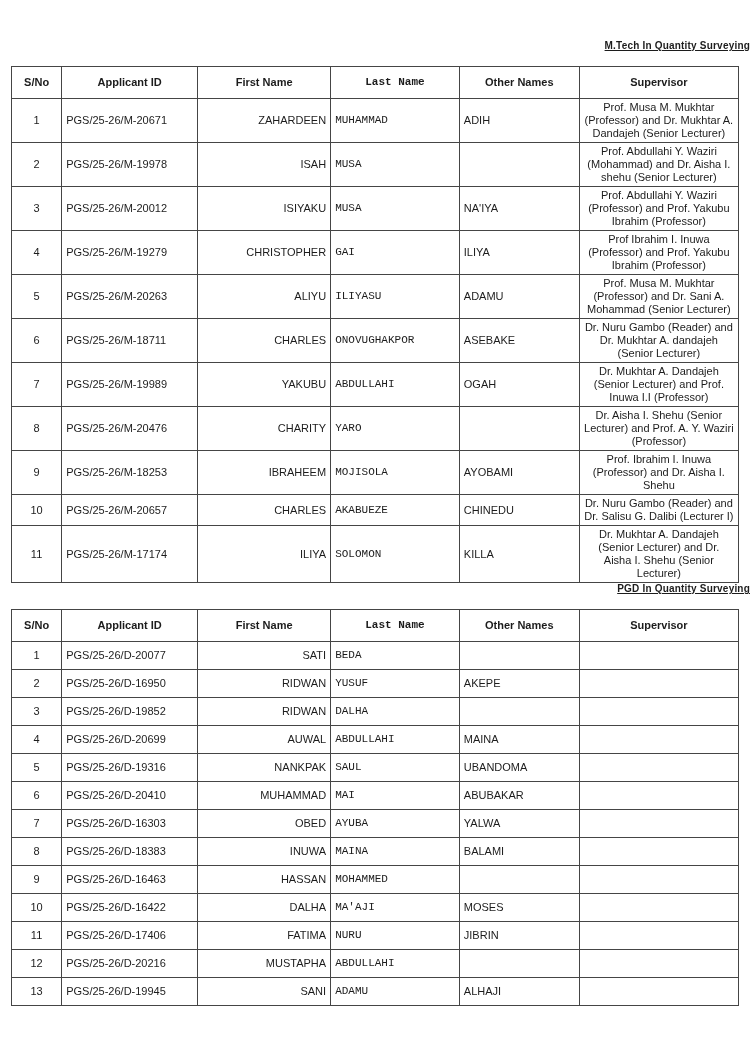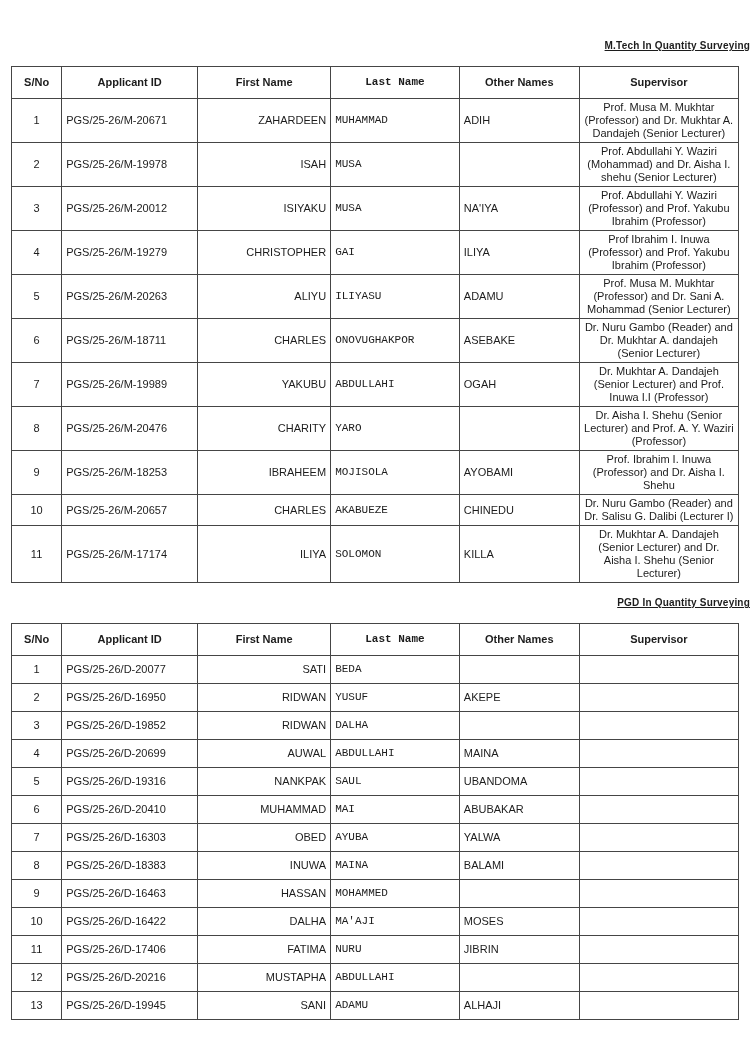--- a/index.html
+++ b/index.html
@@ -16,21 +16,20 @@
   }
   .doc-title {
     text-align: right;
     font-size: 10px;
     font-weight: bold;
     text-decoration: underline;
     letter-spacing: 0.2px;
     margin-bottom: 15px;
   }
   .doc-title.second {
-    margin-top: 14px;
   }
   table.roster {
     width: 728px;
     margin: 0 auto;
     border-collapse: collapse;
     table-layout: fixed;
     font-size: 11px;
     line-height: 13px;
   }
   table.roster th, table.roster td {

